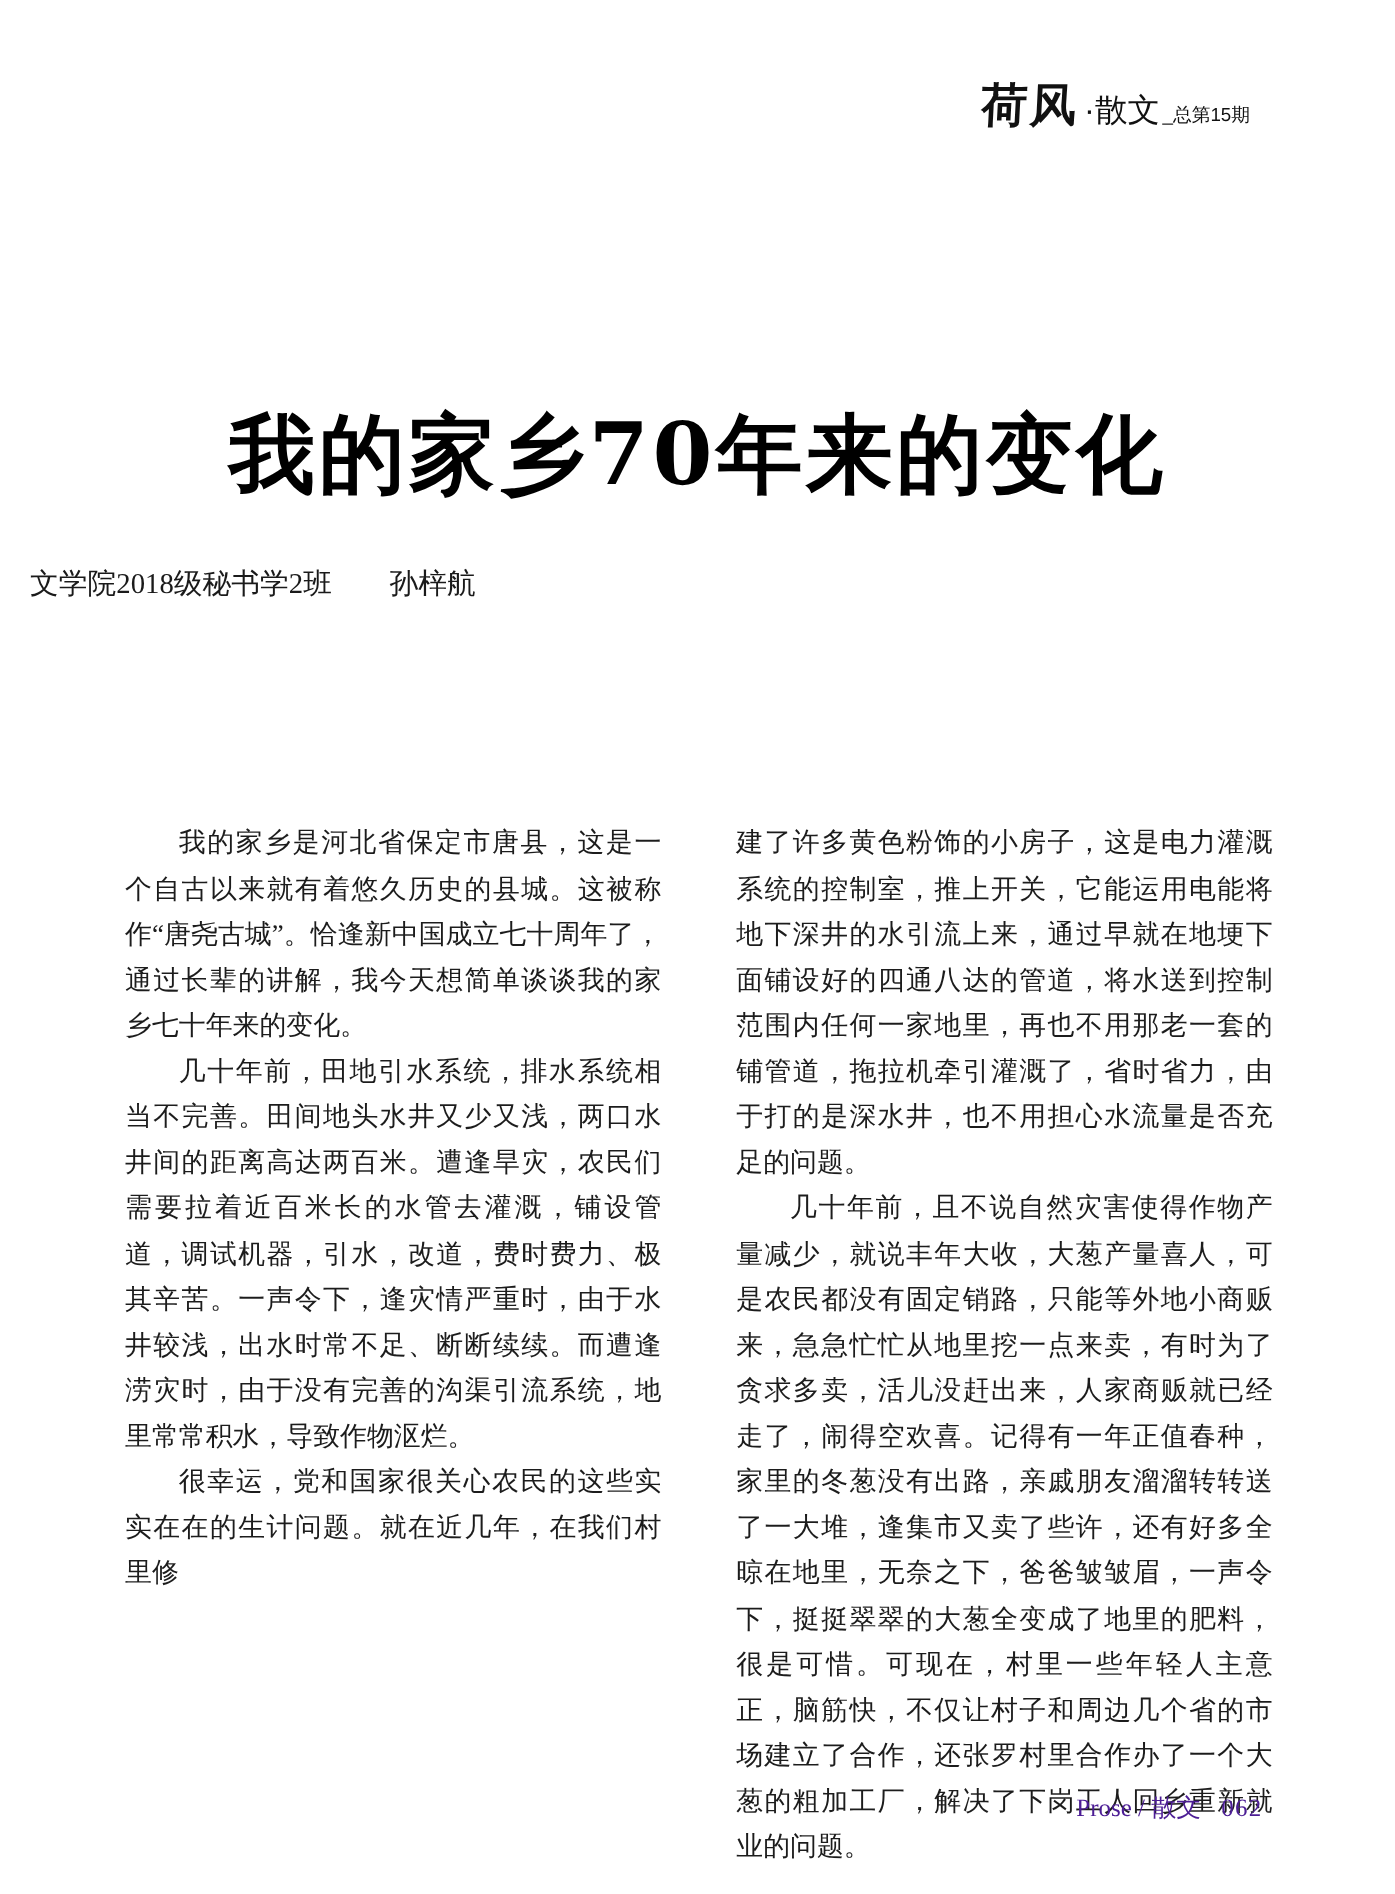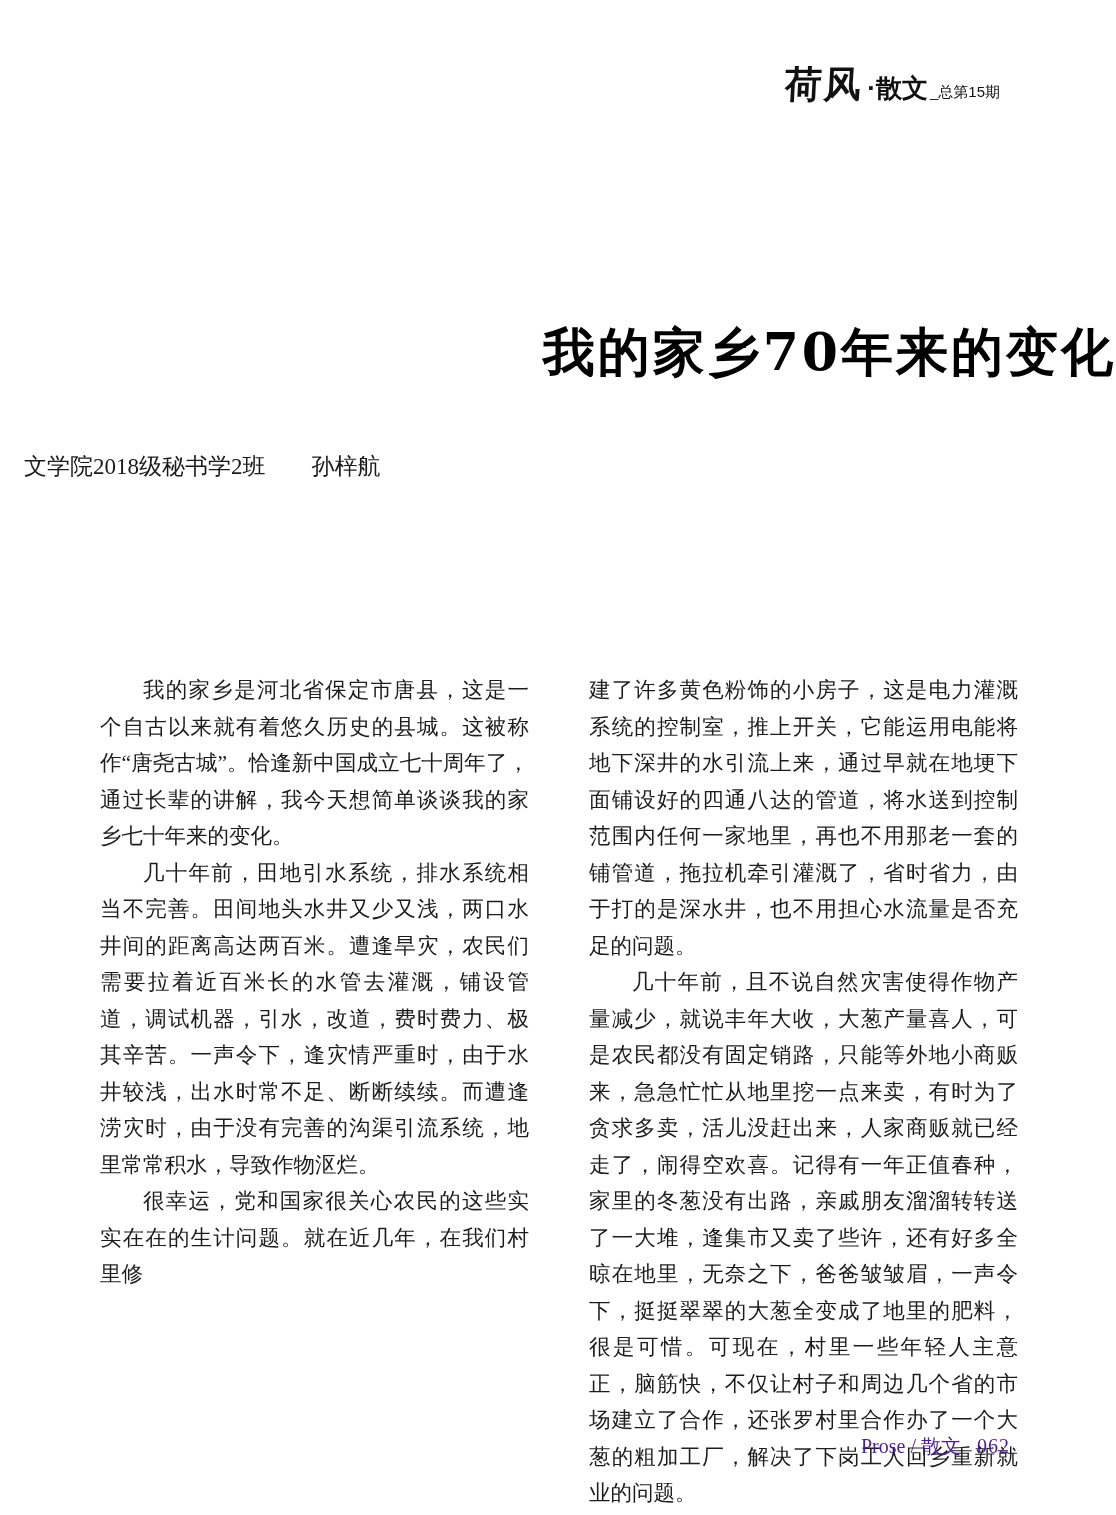--- a/index.html
+++ b/index.html
@@ -29,38 +29,38 @@
     }
     .journal-name {
       font-size: 37px;
       font-weight: 900;
       font-family: "DejaVu Serif", serif;
       letter-spacing: 2px;
       transform: skewX(-3deg);
     }
     .journal-section {
       font-size: 26px;
-      font-weight: bold;
+      font-weight: normal;
       font-family: "Liberation Sans", sans-serif;
       margin-left: 4px;
     }
     .journal-issue {
       font-size: 15px;
       font-family: "Liberation Sans", sans-serif;
       margin-left: 2px;
     }
 
     
     .article-title {
       position: absolute;
       top: 318px;
       left: 0;
       width: 100%;
-      text-align: right;
-      font-size: 52px;
+      text-align: center;
+      font-size: 69px;
       font-weight: bold;
       letter-spacing: 3px;
       color: #000000;
       font-family: "DejaVu Serif", serif;
     }
 
     
     .article-byline {
       position: absolute;
       top: 451px;
@@ -68,21 +68,21 @@
       width: 100%;
       text-align: left;
       font-size: 23px;
       color: #1a1a1a;
       margin-left: 24px;
     }
 
     
     .article-body {
       position: absolute;
-      top: 672px;
+      top: 656px;
       left: 100px;
       width: 918px;
       display: flex;
       gap: 60px;
     }
     .text-column {
       width: 440px;
       font-size: 21.5px;
       line-height: 36.5px;
       text-align: justify;

